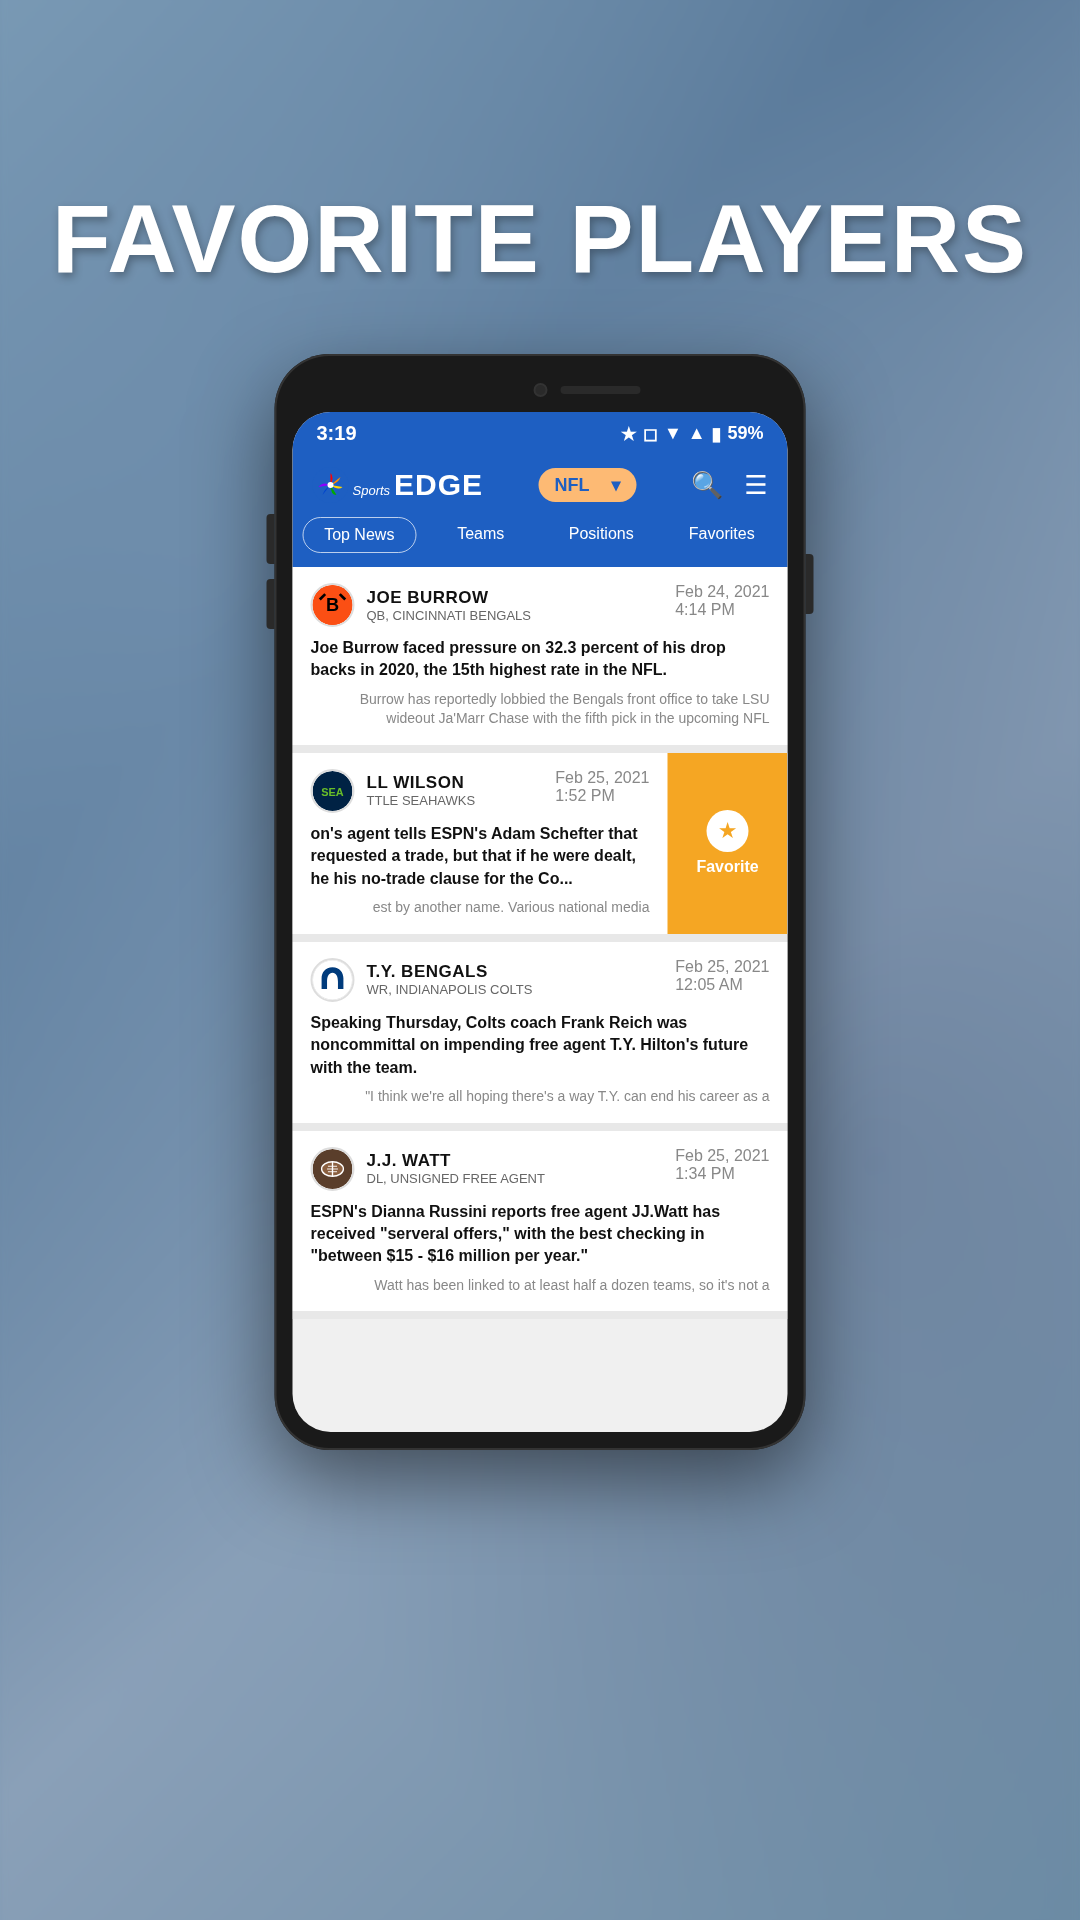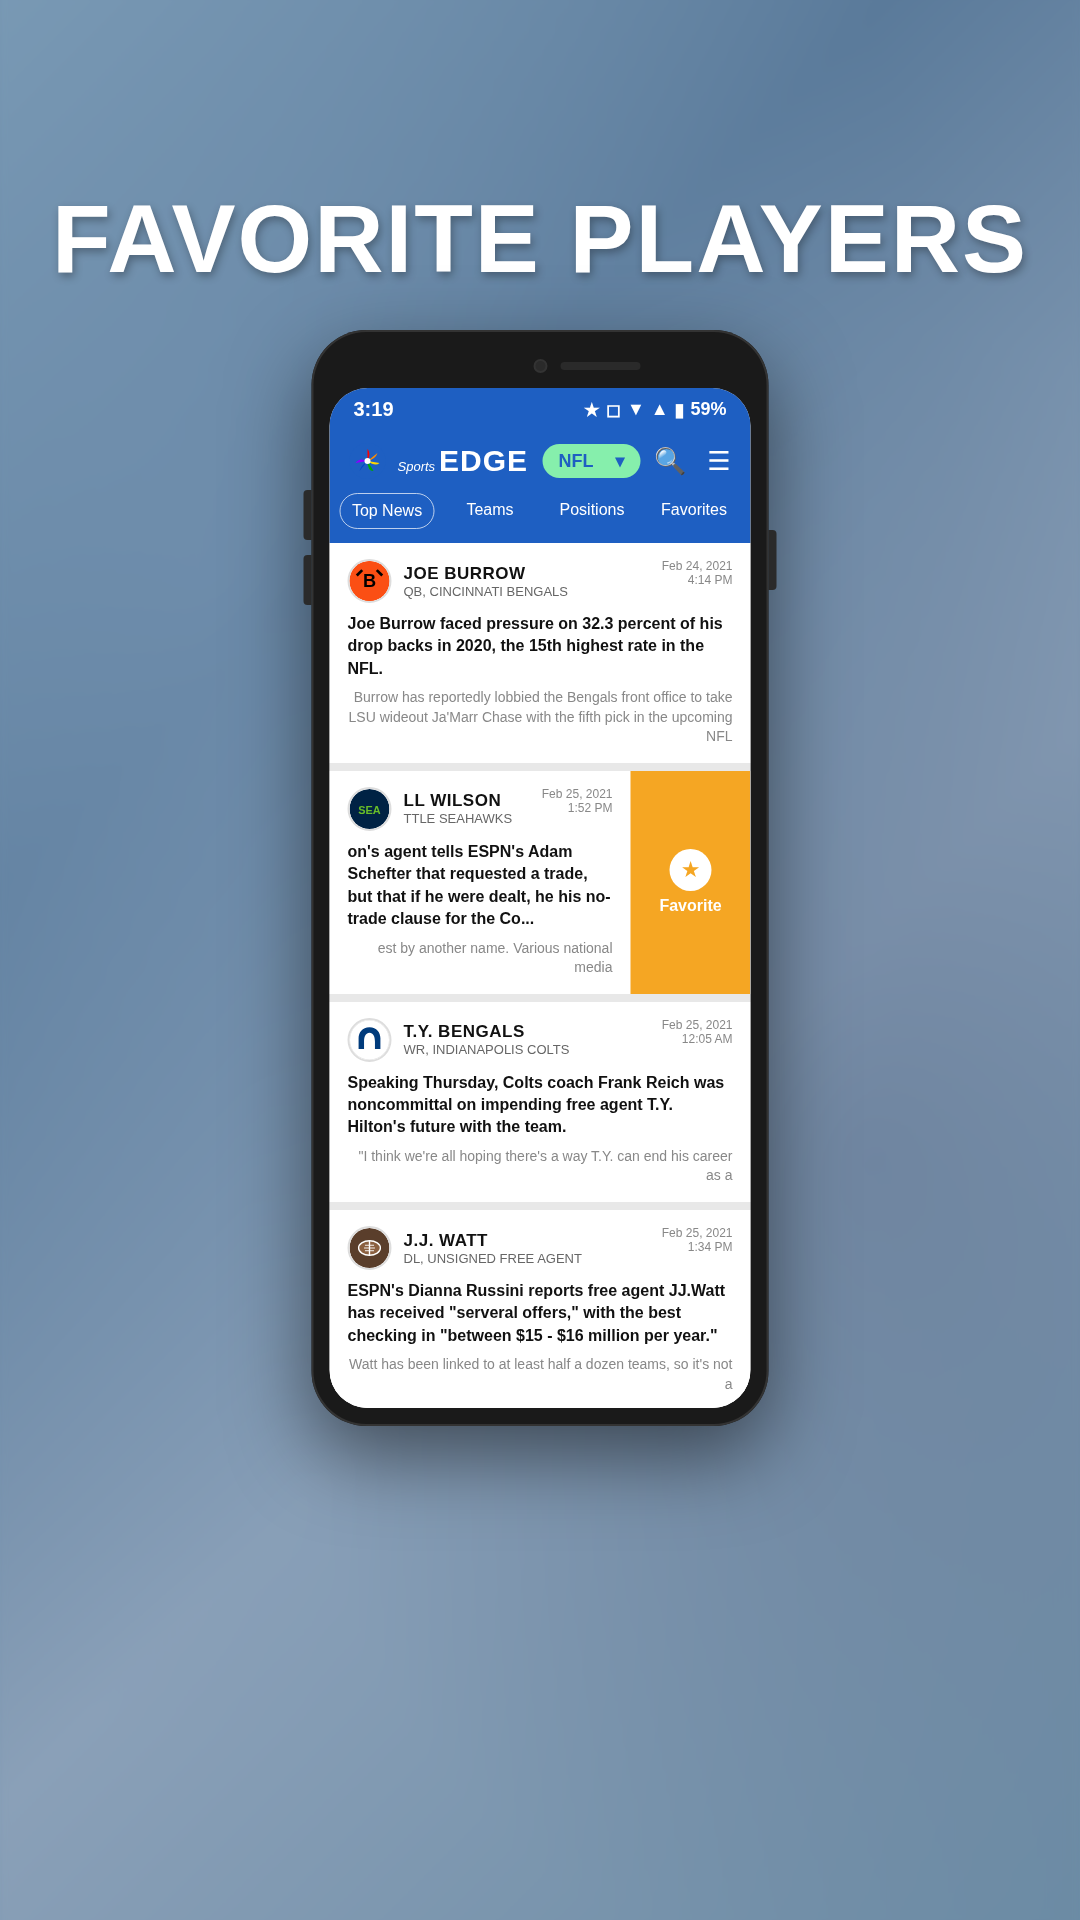--- a/index.html
+++ b/index.html
@@ -48,26 +48,27 @@
     
     .phone-wrap {
       position: absolute;
       top: 330px;
       left: 50%;
       transform: translateX(-50%);
       z-index: 3;
     }
 
     .phone-outer {
-      width: 457px;
+      width: 531px;
       background: #1a1a1a;
       border-radius: 55px;
       padding: 18px;
       box-shadow: 0 30px 80px rgba(0,0,0,0.5), inset 0 0 0 2px #333;
       position: relative;
+      margin-top: 24px;
     }
 
     
     .phone-top-bar {
       display: flex;
       align-items: center;
       justify-content: center;
       height: 36px;
       position: relative;
       margin-bottom: 4px;
@@ -125,21 +126,21 @@
       background: #1e5fc2;
       padding: 12px 20px 14px;
       display: flex;
       align-items: center;
       justify-content: space-between;
     }
 
     .logo-area {
       display: flex;
       align-items: center;
-      gap: 12px;
+      gap: 4px;
     }
 
     .peacock-icon {
       width: 36px;
       height: 36px;
     }
 
     .edge-text {
       color: white;
       font-size: 30px;
@@ -149,21 +150,21 @@
 
     .sports-text {
       color: white;
       font-size: 13px;
       font-weight: 400;
       margin-right: 2px;
       font-style: italic;
     }
 
     .nfl-badge {
-      background: #86efac;
+      background: #fdba74;
       color: #1e5fc2;
       border-radius: 20px;
       padding: 6px 16px;
       font-size: 18px;
       font-weight: 700;
       display: flex;
       align-items: center;
       gap: 22px;
     }
 
@@ -247,22 +248,22 @@
       letter-spacing: 0.5px;
     }
 
     .player-position {
       font-size: 13px;
       color: #666;
       font-weight: 500;
     }
 
     .date-time {
-      text-align: right;
-      font-size: 12px;
+      text-align: left;
+      font-size: 16px;
       color: #888;
     }
 
     .headline {
       font-size: 16px;
       font-weight: 700;
       color: #111;
       line-height: 1.4;
       margin-bottom: 8px;
     }

